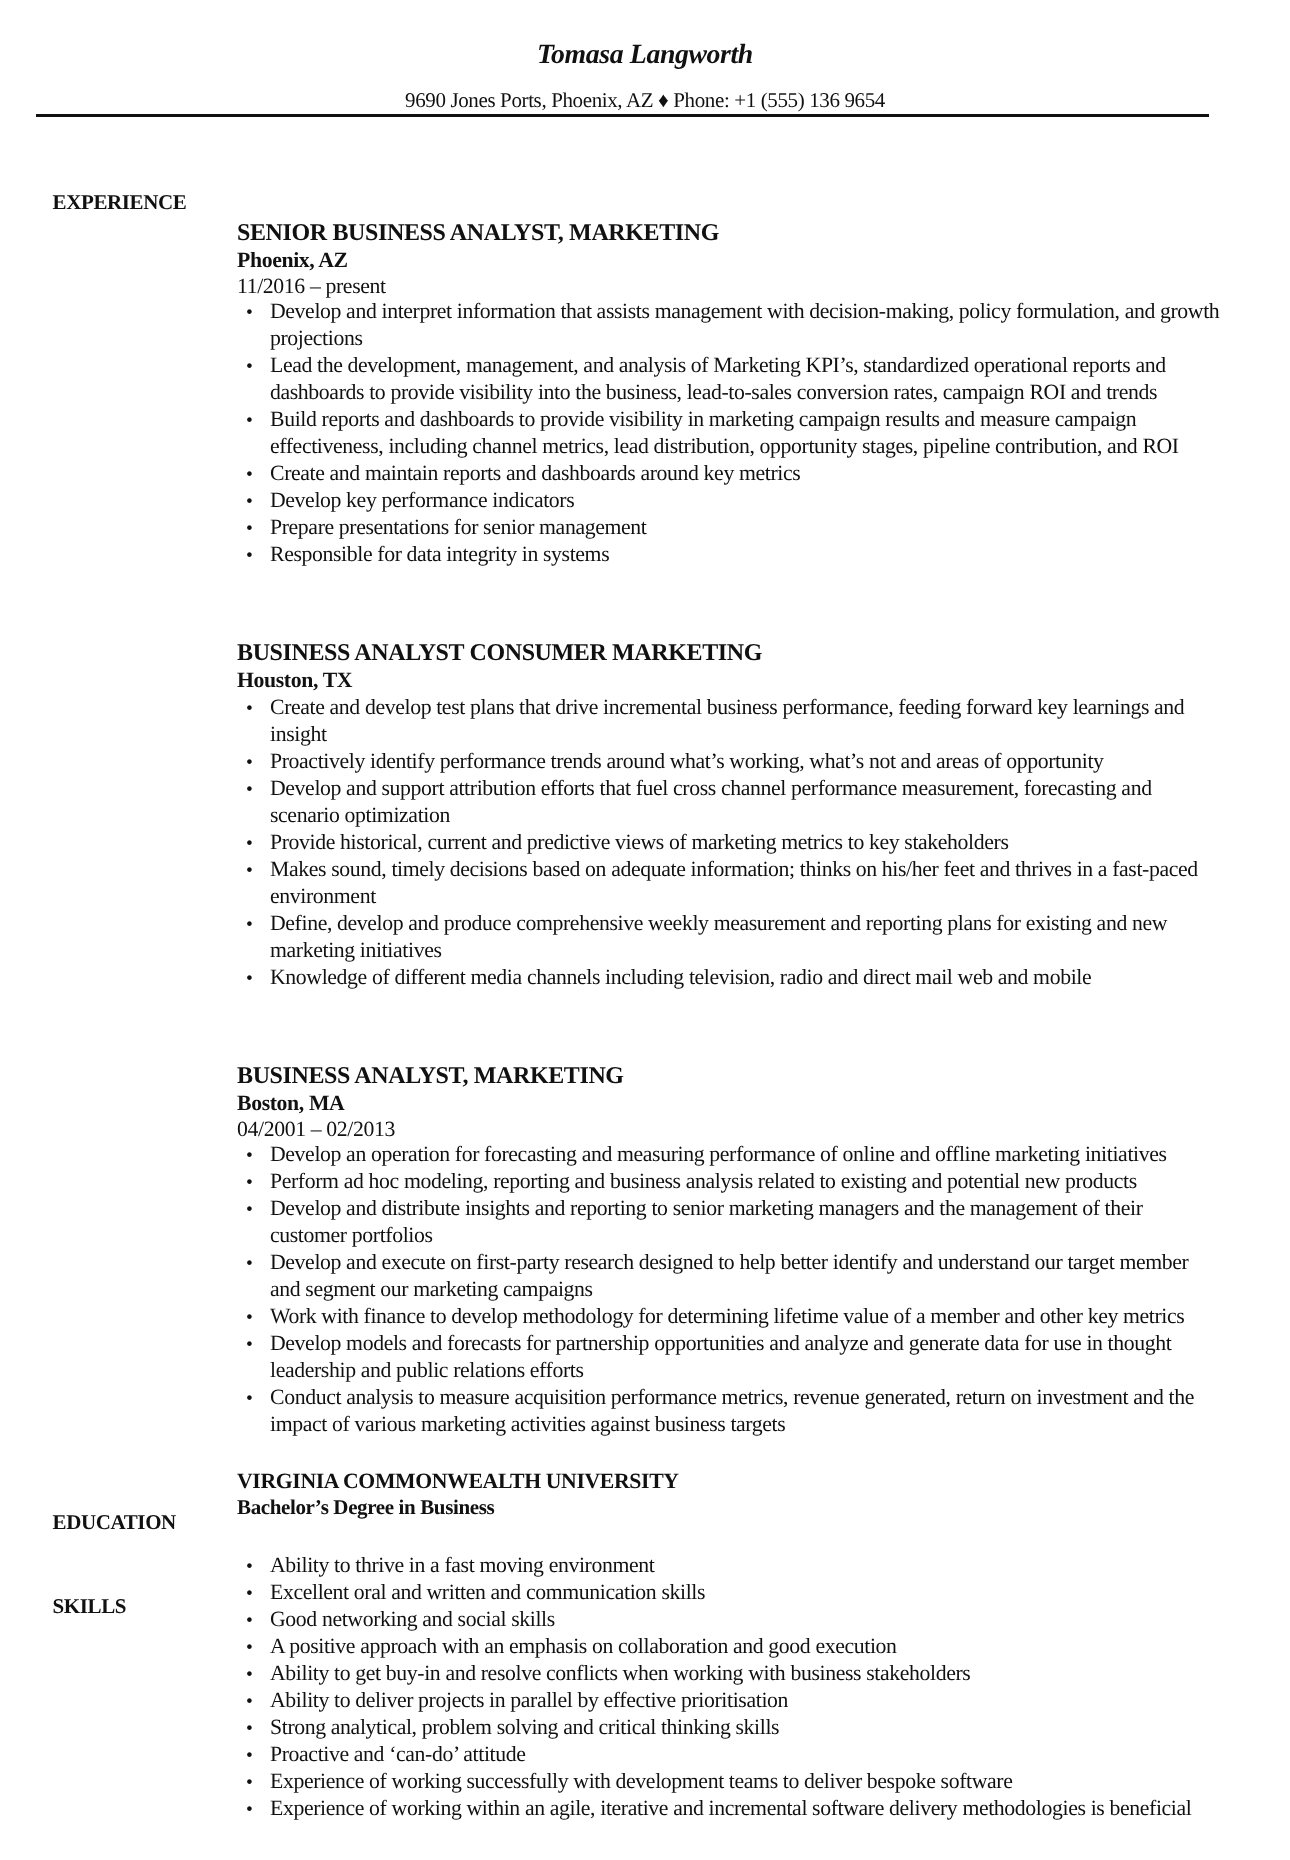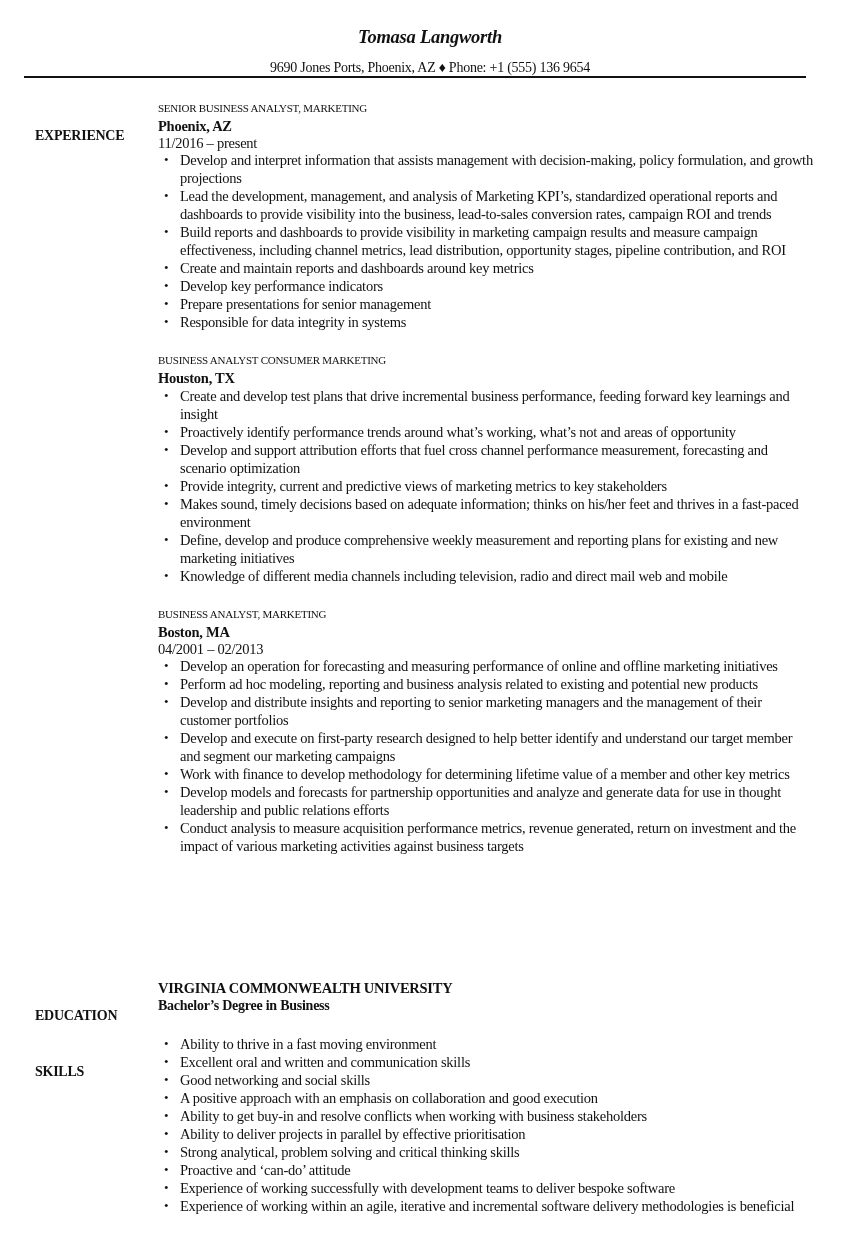--- a/index.html
+++ b/index.html
@@ -12,21 +12,21 @@
   .header { position: absolute; left: 0; top: 26px; width: 860px; text-align: center; }
   .name { font-weight: bold; font-size: 18.5px; line-height: 22px; margin: 0; font-style: italic; }
   .contact { font-weight: normal; font-size: 14px; margin-top: 11px; line-height: 18px; }
   .rule { position: absolute; left: 24px; top: 76px; width: 782px; height: 2px; background: #111; }
 
   .section { position: absolute; left: 0; width: 860px; }
   .sec-label { position: absolute; left: 35px; top: 0; font-weight: bold; font-size: 14px; line-height: 18px; margin-top: 28px; }
   .sec-body { position: absolute; left: 158px; top: 0; width: 655px; }
 
   .job { margin-bottom: 20px; }
-  .job-title { font-weight: normal; font-size: 11px; line-height: 18px; text-transform: none; }
+  .job-title { font-weight: bold; font-size: 16px; line-height: 18px; text-transform: none; margin-top: 48px; }
   .job-loc { font-weight: bold; line-height: 18px; }
   .job-date { line-height: 16px; }
   ul { margin: 0; padding: 0; list-style: none; }
   li { position: relative; padding-left: 22px; line-height: 18px; }
   li::before {
     content: "\2022"; position: absolute; left: 6px; top: 0; font-size: 13px;
   }
   .edu-school { font-weight: bold; }
   .edu-degree { font-weight: bold; font-size: 14px; }
 </style>
@@ -56,21 +56,21 @@
           <li>Responsible for data integrity in systems</li>
         </ul>
       </div>
       <div class="job">
         <div class="job-title">BUSINESS ANALYST CONSUMER MARKETING</div>
         <div class="job-loc">Houston, TX</div>
         <ul>
           <li>Create and develop test plans that drive incremental business performance, feeding forward key learnings and insight</li>
           <li>Proactively identify performance trends around what’s working, what’s not and areas of opportunity</li>
           <li>Develop and support attribution efforts that fuel cross channel performance measurement, forecasting and scenario optimization</li>
-          <li>Provide integrity, current and predictive views of marketing metrics to key stakeholders</li>
+          <li>Provide historical, current and predictive views of marketing metrics to key stakeholders</li>
           <li>Makes sound, timely decisions based on adequate information; thinks on his/her feet and thrives in a fast-paced environment</li>
           <li>Define, develop and produce comprehensive weekly measurement and reporting plans for existing and new marketing initiatives</li>
           <li>Knowledge of different media channels including television, radio and direct mail web and mobile</li>
         </ul>
       </div>
       <div class="job">
         <div class="job-title">BUSINESS ANALYST, MARKETING</div>
         <div class="job-loc">Boston, MA</div>
         <div class="job-date">04/2001 – 02/2013</div>
         <ul>

